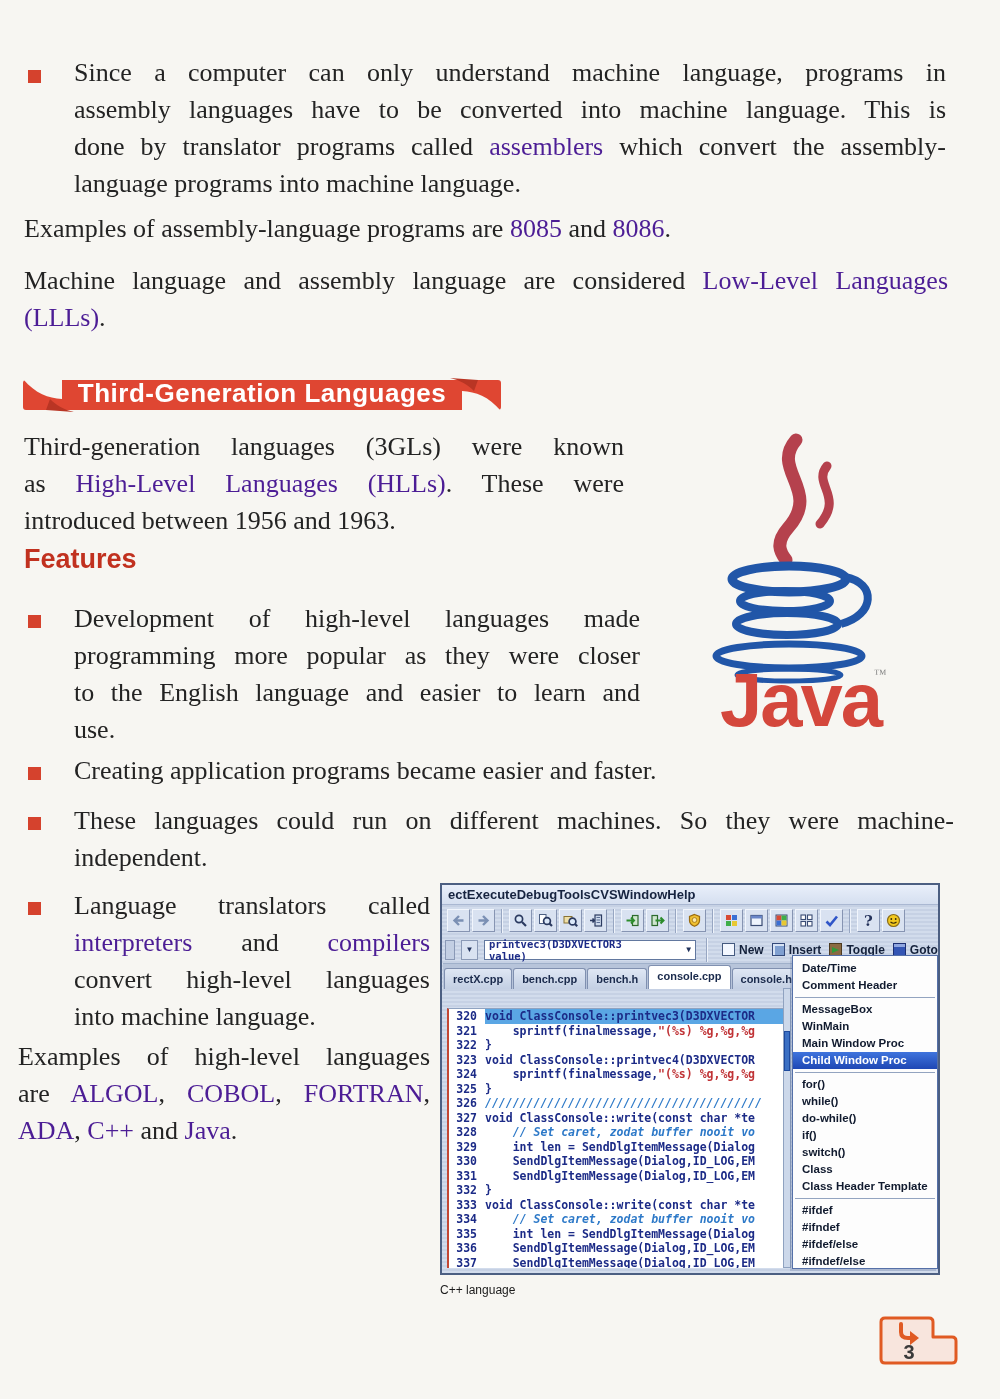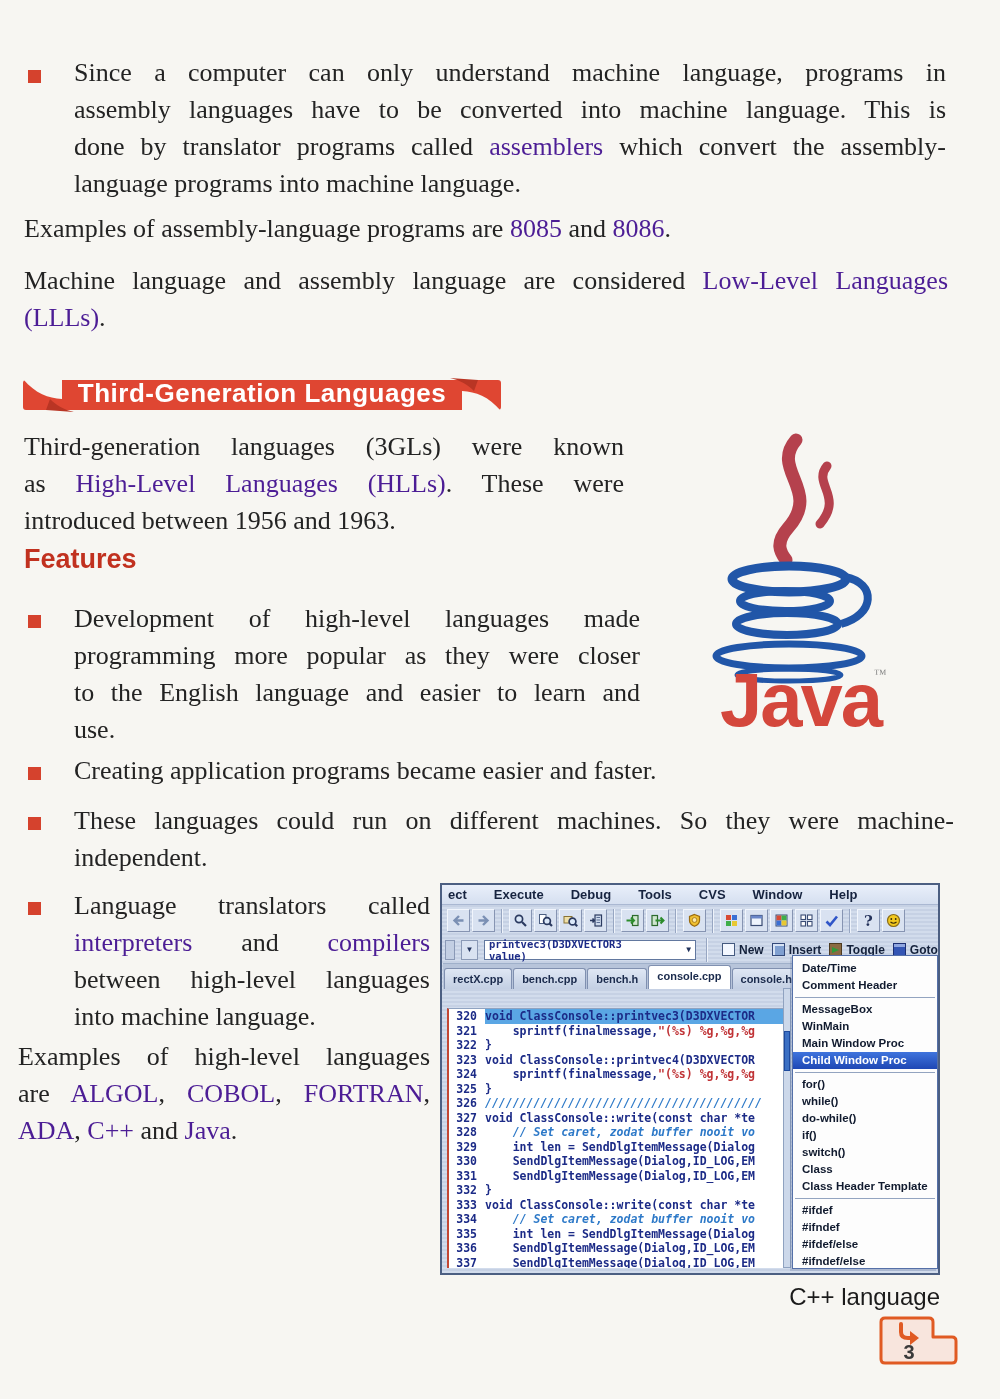--- a/index.html
+++ b/index.html
@@ -17,21 +17,21 @@
       font-family:"Liberation Sans",sans-serif;font-weight:bold;font-size:26px;color:#ffffff;letter-spacing:.5px;}
   .features{position:absolute;left:24px;top:544px;font-family:"Liberation Sans",sans-serif;
       font-weight:bold;font-size:27px;color:#c1311f;}
   
   .java-logo{position:absolute;left:672px;top:428px;width:232px;height:306px;}
   
   .ide{position:absolute;left:440px;top:883px;width:500px;height:392px;background:#cdd8ea;
        border:2px solid #4c5f82;box-sizing:border-box;
        background-image:repeating-linear-gradient(0deg,#d2dcec 0 2px,#c6d1e4 2px 4px);
        font-family:"Liberation Sans",sans-serif;}
-  .menubar{position:absolute;left:0;top:0;right:0;height:19px;display:flex;align-items:center;gap:27px;
+  .menubar{position:absolute;left:0;top:0;right:0;height:19px;display:flex;align-items:center;
        padding-left:6px;background:linear-gradient(#e9effa,#d5dff0);border-bottom:1px solid #aab8d2;
        font-size:13px;font-weight:bold;color:#16233f;}
   .toolbar{position:absolute;left:0;top:20px;right:0;height:31px;display:flex;align-items:center;gap:2px;padding-left:5px;}
   .tbtn{width:23px;height:23px;flex:none;display:flex;align-items:center;justify-content:center;
        background:#d9e2f1;border:1px solid;border-color:#f2f6fd #8694b2 #8694b2 #f2f6fd;box-sizing:border-box;}
   .tbtn svg{display:block;}
   .tsep{width:0;height:24px;border-left:1px solid #97a6c2;border-right:1px solid #eef3fb;margin:0 4px;flex:none;}
   .q-glyph{font-size:15px;font-weight:bold;color:#23315a;font-family:"DejaVu Serif",serif;}
   
   .row2{position:absolute;left:0;top:52px;right:0;height:25px;display:flex;align-items:center;gap:6px;padding-left:3px;}
@@ -70,22 +70,22 @@
   .vscroll{position:absolute;left:341px;top:103px;width:8px;bottom:5px;background:#ccd8ea;border:1px solid #8fa2c0;box-sizing:border-box;}
   .vthumb{position:absolute;left:0;top:42px;width:6px;height:40px;background:#3b70c4;border:1px solid #1d4a9e;box-sizing:border-box;}
   
   .snippet{position:absolute;left:350px;top:70px;width:146px;bottom:4px;background:#fdfdfd;
        border:1px solid #5570a8;box-sizing:border-box;z-index:5;box-shadow:-2px 2px 0 rgba(90,110,150,.25);padding-top:4px;}
   .sitem{height:17px;line-height:17px;padding-left:9px;font-size:11.5px;font-weight:bold;color:#101a2e;
        white-space:nowrap;overflow:hidden;}
   .sitem.sel{background:linear-gradient(#3f74dd,#1e47b4);color:#ffffff;}
   .ssep{border-top:1px solid #93a4c0;margin:3px 2px;}
   
-  .caption{position:absolute;left:440px;top:1283px;width:500px;text-align:right;
-       font-family:"Liberation Sans",sans-serif;font-size:24px;color:#1b1b1b;}
+  .caption{position:absolute;left:440px;top:1283px;width:500px;text-align:left;
+       font-family:"Liberation Sans",sans-serif;font-size:12px;color:#1b1b1b;}
   .page-badge{position:absolute;left:874px;top:1314px;width:88px;height:54px;}
 </style>
 </head>
 <body>
 
 <div class="page">
 
   <div class="bullet-sq" style="left:28px;top:70px;"></div>
   <div class="body-text" style="left:74px;top:54px;width:872px;">
       <div class="tline jl"><span>Since a computer can only understand machine language, programs in</span></div>
@@ -138,21 +138,21 @@
   <div class="bullet-sq" style="left:28px;top:817px;"></div>
   <div class="body-text" style="left:74px;top:802px;width:880px;">
       <div class="tline jl"><span>These languages could run on different machines. So they were machine-</span></div>
       <div class="tline"><span>independent.</span></div>
     </div>
 
   <div class="bullet-sq" style="left:28px;top:902px;"></div>
   <div class="body-text" style="left:74px;top:887px;width:356px;">
       <div class="tline jl"><span>Language translators called</span></div>
       <div class="tline jl"><span class="red">interpreters</span><span> and </span><span class="red">compilers</span></div>
-      <div class="tline jl"><span>between high-level languages</span></div>
+      <div class="tline jl"><span>convert high-level languages</span></div>
       <div class="tline"><span>into machine language.</span></div>
     </div>
 
   <div class="body-text" style="left:18px;top:1038px;width:412px;">
       <div class="tline jl"><span>Examples of high-level languages</span></div>
       <div class="tline jl"><span>are </span><span class="red">ALGOL</span><span>, </span><span class="red">COBOL</span><span>, </span><span class="red">FORTRAN</span><span>,</span></div>
       <div class="tline"><span class="red">ADA</span><span>, </span><span class="red">C++</span><span> and </span><span class="red">Java</span><span>.</span></div>
     </div>
 
   <div class="java-logo">

